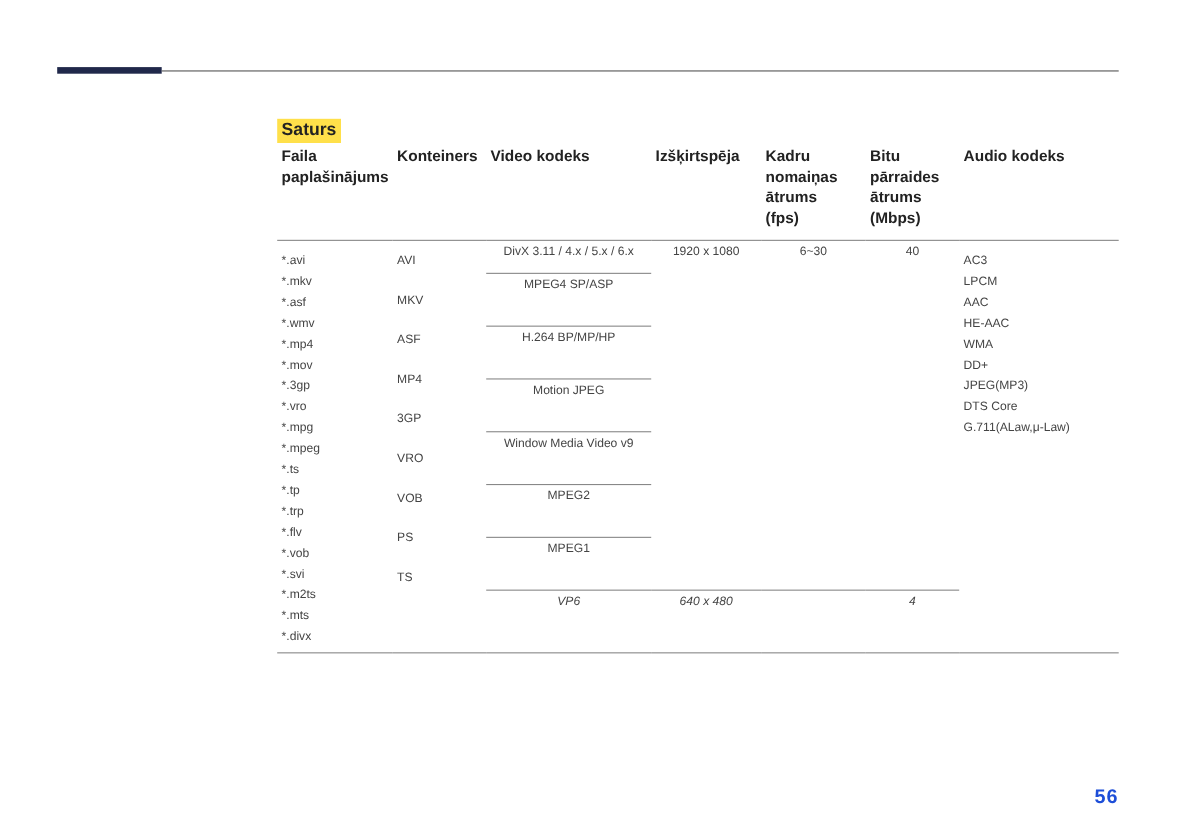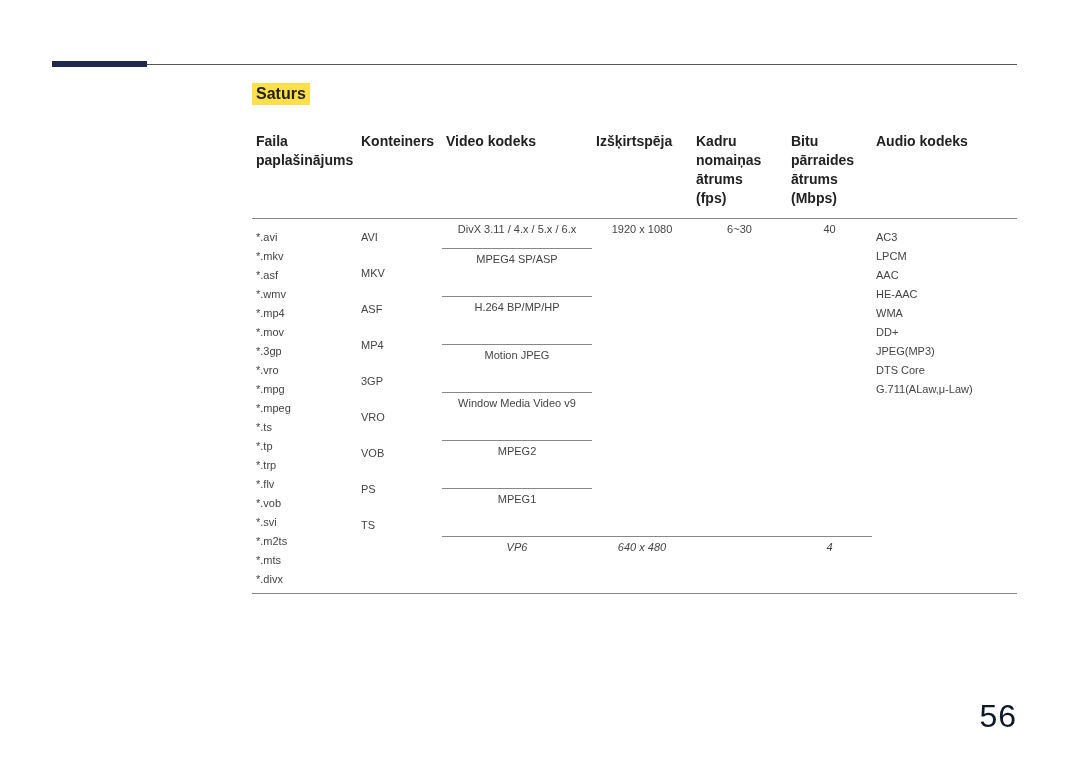--- a/index.html
+++ b/index.html
@@ -16,21 +16,21 @@
   .top-rule {
     position: absolute;
     left: 147px;
     top: 64px;
     width: 870px;
     border-top: 1px solid #555;
   }
   .section-label {
     position: absolute;
     left: 252px;
-    top: 83px;
+    top: 108px;
     font-size: 16px;
     font-weight: bold;
     color: #222;
     background: #ffe04a;
     padding: 2px 4px;
   }
   .content {
     position: absolute;
     left: 252px;
     top: 124px;
@@ -81,23 +81,23 @@
   }
   .inner-table tr:last-child td { border-bottom: none; font-style: italic; }
   .inner-table td.codec { height: 48px; padding-top: 4px; }
   .inner-table td.codec:first-child { padding-top: 4px; }
   .inner-table tr.first td { padding-top: 4px; }
   .inner-table td.res, .inner-table td.fps, .inner-table td.br { padding-top: 4px; margin-top: 17px; }
   .page-num {
     position: absolute;
     right: 63px;
     bottom: 28px;
-    font-size: 32px;
-    color: #0f172a;
-    font-weight: normal;
+    font-size: 18px;
+    color: #1d4ed8;
+    font-weight: bold;
     letter-spacing: 1px;
   }
 </style>
 </head>
 <body>
 
 <div class="page">
   <div class="top-bar"></div>
   <div class="top-rule"></div>
   <div class="section-label">Saturs</div>

